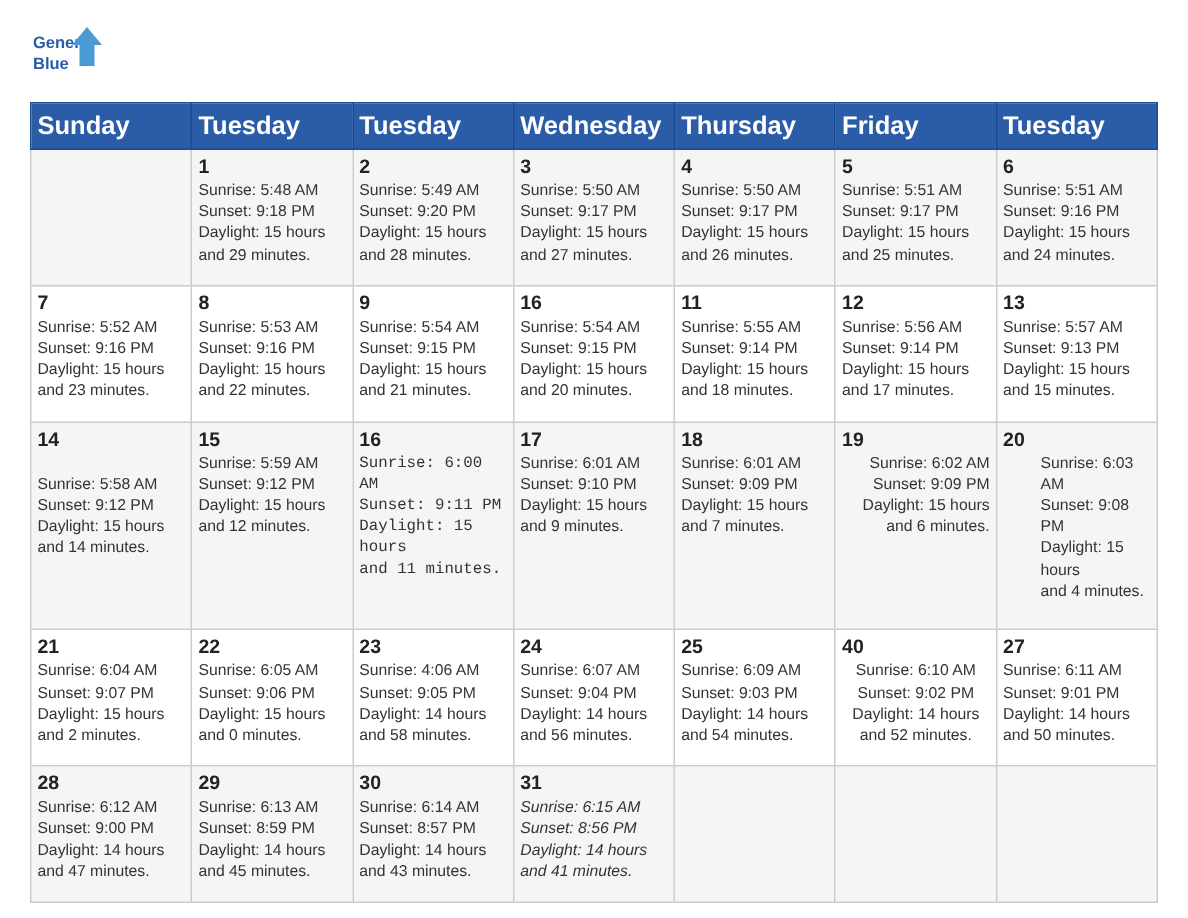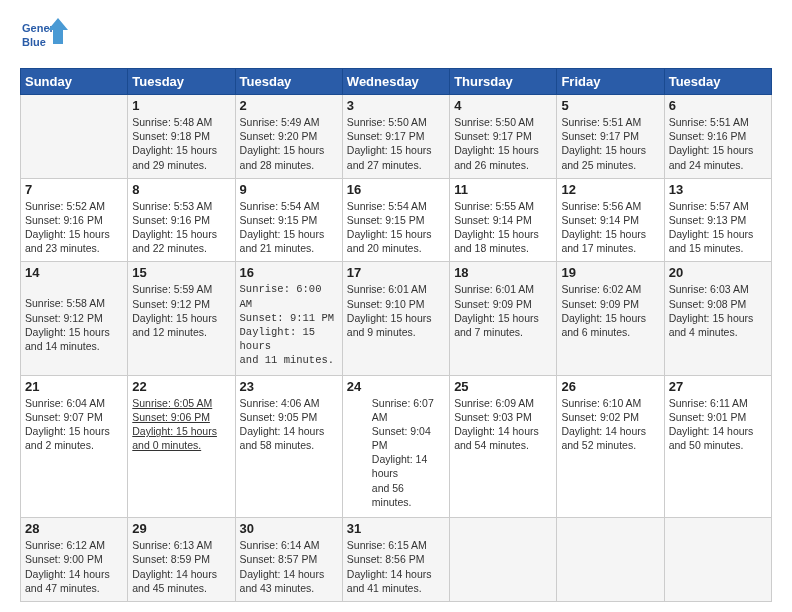--- a/index.html
+++ b/index.html
@@ -44,21 +44,21 @@
       width: 100%;
       border-collapse: collapse;
       flex: 1;
       font-size: 10.5px;
     }
     .calendar th {
       background: #2a5ca8;
       color: #fff;
       padding: 5px 4px;
       text-align: left;
-      font-size: 13px;
+      font-size: 17px;
       font-weight: bold;
       border: 1px solid #1a4a90;
     }
     .calendar td {
       border: 1px solid #ccc;
       vertical-align: top;
       padding: 3px 4px;
       width: 107px;
       min-height: 70px;
       height: 80px;
@@ -243,72 +243,72 @@
           </td>
           <td>
             <span class="day-num">18</span>
             <div class="day-info" style="white-space: pre-line;">Sunrise: 6:01 AM
 Sunset: 9:09 PM
 Daylight: 15 hours
 and 7 minutes.</div>
           </td>
           <td>
             <span class="day-num">19</span>
-            <div class="day-info" style="white-space: pre-line;">Sunrise: 6:02 AM
+            <div class="day-info" style="white-space: pre-line; text-align: right;">Sunrise: 6:02 AM
 Sunset: 9:09 PM
 Daylight: 15 hours
 and 6 minutes.</div>
           </td>
           <td>
             <span class="day-num">20</span>
-            <div class="day-info" style="white-space: pre-line;">Sunrise: 6:03 AM
+            <div class="day-info" style="white-space: pre-line; margin-left: 25px;">Sunrise: 6:03 AM
 Sunset: 9:08 PM
 Daylight: 15 hours
 and 4 minutes.</div>
           </td>
         </tr>
         <tr class="week-row">
           <td>
             <span class="day-num">21</span>
             <div class="day-info" style="white-space: pre-line;">Sunrise: 6:04 AM
 Sunset: 9:07 PM
 Daylight: 15 hours
 and 2 minutes.</div>
           </td>
           <td>
             <span class="day-num">22</span>
-            <div class="day-info" style="white-space: pre-line; text-decoration: underline;">Sunrise: 6:05 AM
+            <div class="day-info" style="white-space: pre-line;">Sunrise: 6:05 AM
 Sunset: 9:06 PM
 Daylight: 15 hours
 and 0 minutes.</div>
           </td>
           <td>
             <span class="day-num">23</span>
             <div class="day-info" style="white-space: pre-line;">Sunrise: 4:06 AM
 Sunset: 9:05 PM
 Daylight: 14 hours
 and 58 minutes.</div>
           </td>
           <td>
             <span class="day-num">24</span>
-            <div class="day-info" style="white-space: pre-line; margin-left: 25px;">Sunrise: 6:07 AM
+            <div class="day-info" style="white-space: pre-line;">Sunrise: 6:07 AM
 Sunset: 9:04 PM
 Daylight: 14 hours
 and 56 minutes.</div>
           </td>
           <td>
             <span class="day-num">25</span>
             <div class="day-info" style="white-space: pre-line;">Sunrise: 6:09 AM
 Sunset: 9:03 PM
 Daylight: 14 hours
 and 54 minutes.</div>
           </td>
           <td>
-            <span class="day-num">26</span>
-            <div class="day-info" style="white-space: pre-line;">Sunrise: 6:10 AM
+            <span class="day-num">40</span>
+            <div class="day-info" style="white-space: pre-line; text-align: center;">Sunrise: 6:10 AM
 Sunset: 9:02 PM
 Daylight: 14 hours
 and 52 minutes.</div>
           </td>
           <td>
             <span class="day-num">27</span>
             <div class="day-info" style="white-space: pre-line;">Sunrise: 6:11 AM
 Sunset: 9:01 PM
 Daylight: 14 hours
 and 50 minutes.</div>
@@ -331,21 +331,21 @@
           </td>
           <td>
             <span class="day-num">30</span>
             <div class="day-info" style="white-space: pre-line;">Sunrise: 6:14 AM
 Sunset: 8:57 PM
 Daylight: 14 hours
 and 43 minutes.</div>
           </td>
           <td>
             <span class="day-num">31</span>
-            <div class="day-info" style="white-space: pre-line;">Sunrise: 6:15 AM
+            <div class="day-info" style="white-space: pre-line; font-style: italic;">Sunrise: 6:15 AM
 Sunset: 8:56 PM
 Daylight: 14 hours
 and 41 minutes.</div>
           </td>
           <td class="empty"></td>
           <td class="empty"></td>
           <td class="empty"></td>
         </tr>
       </tbody>
   </table>

